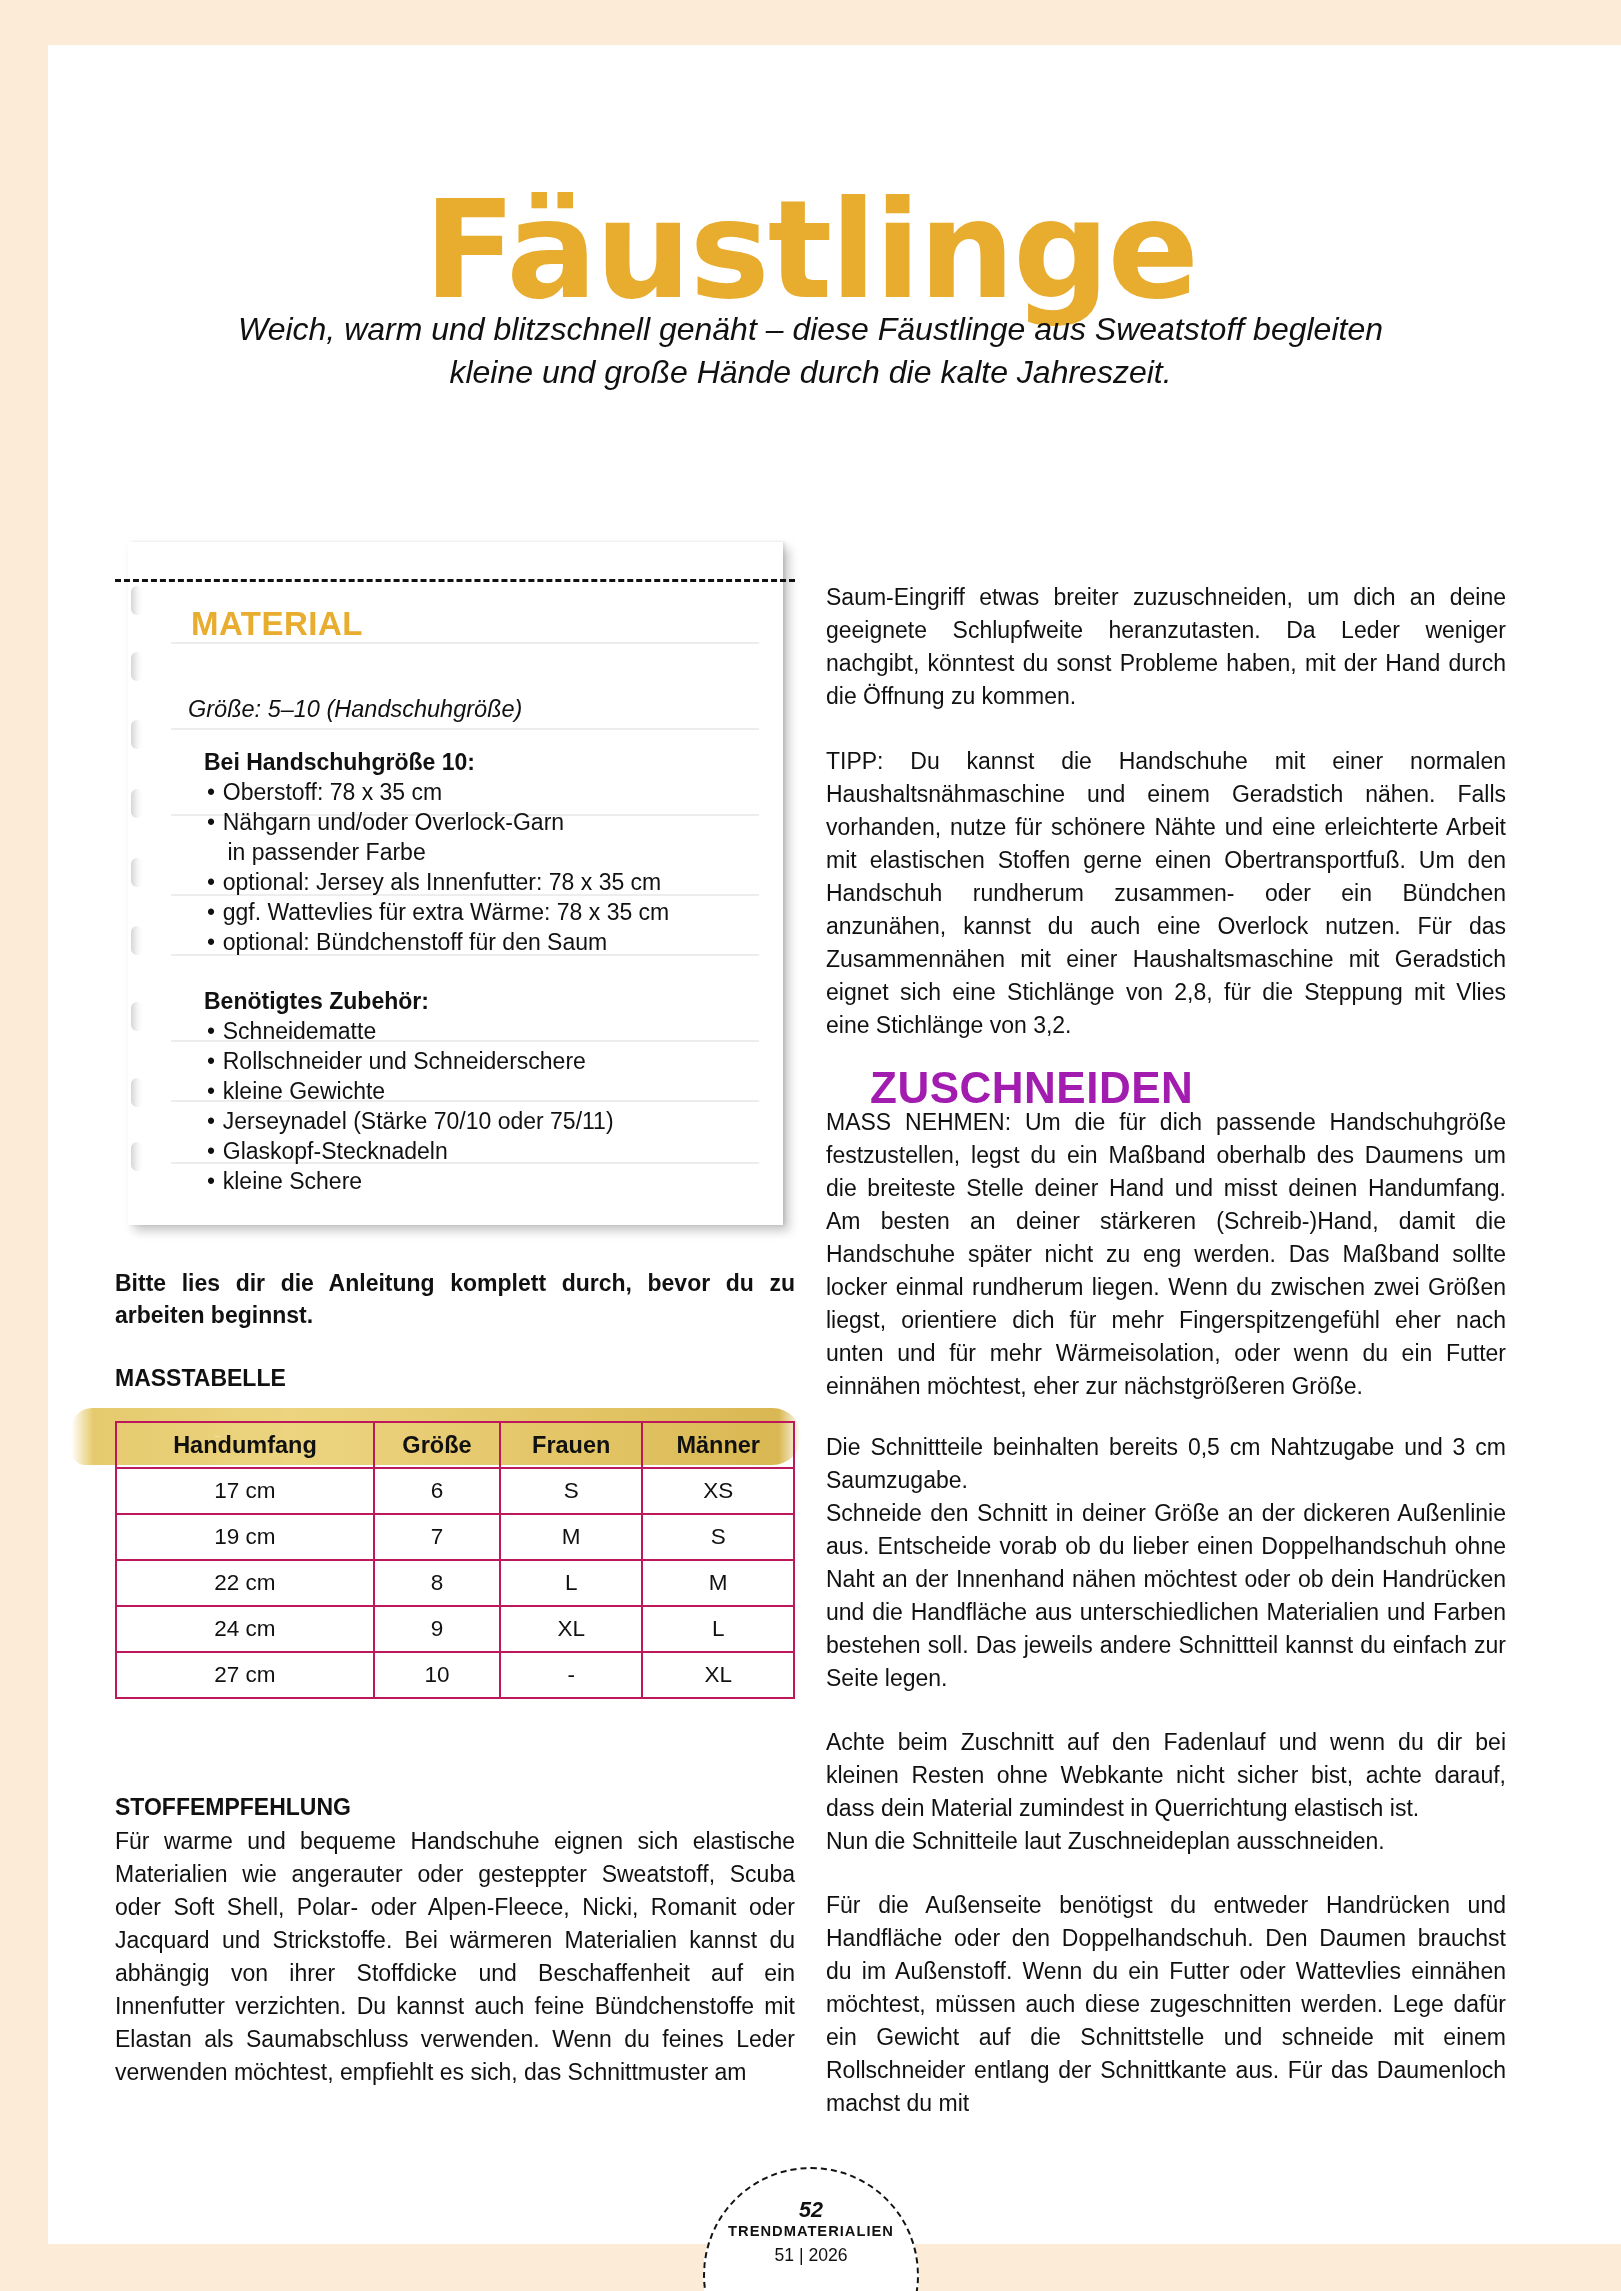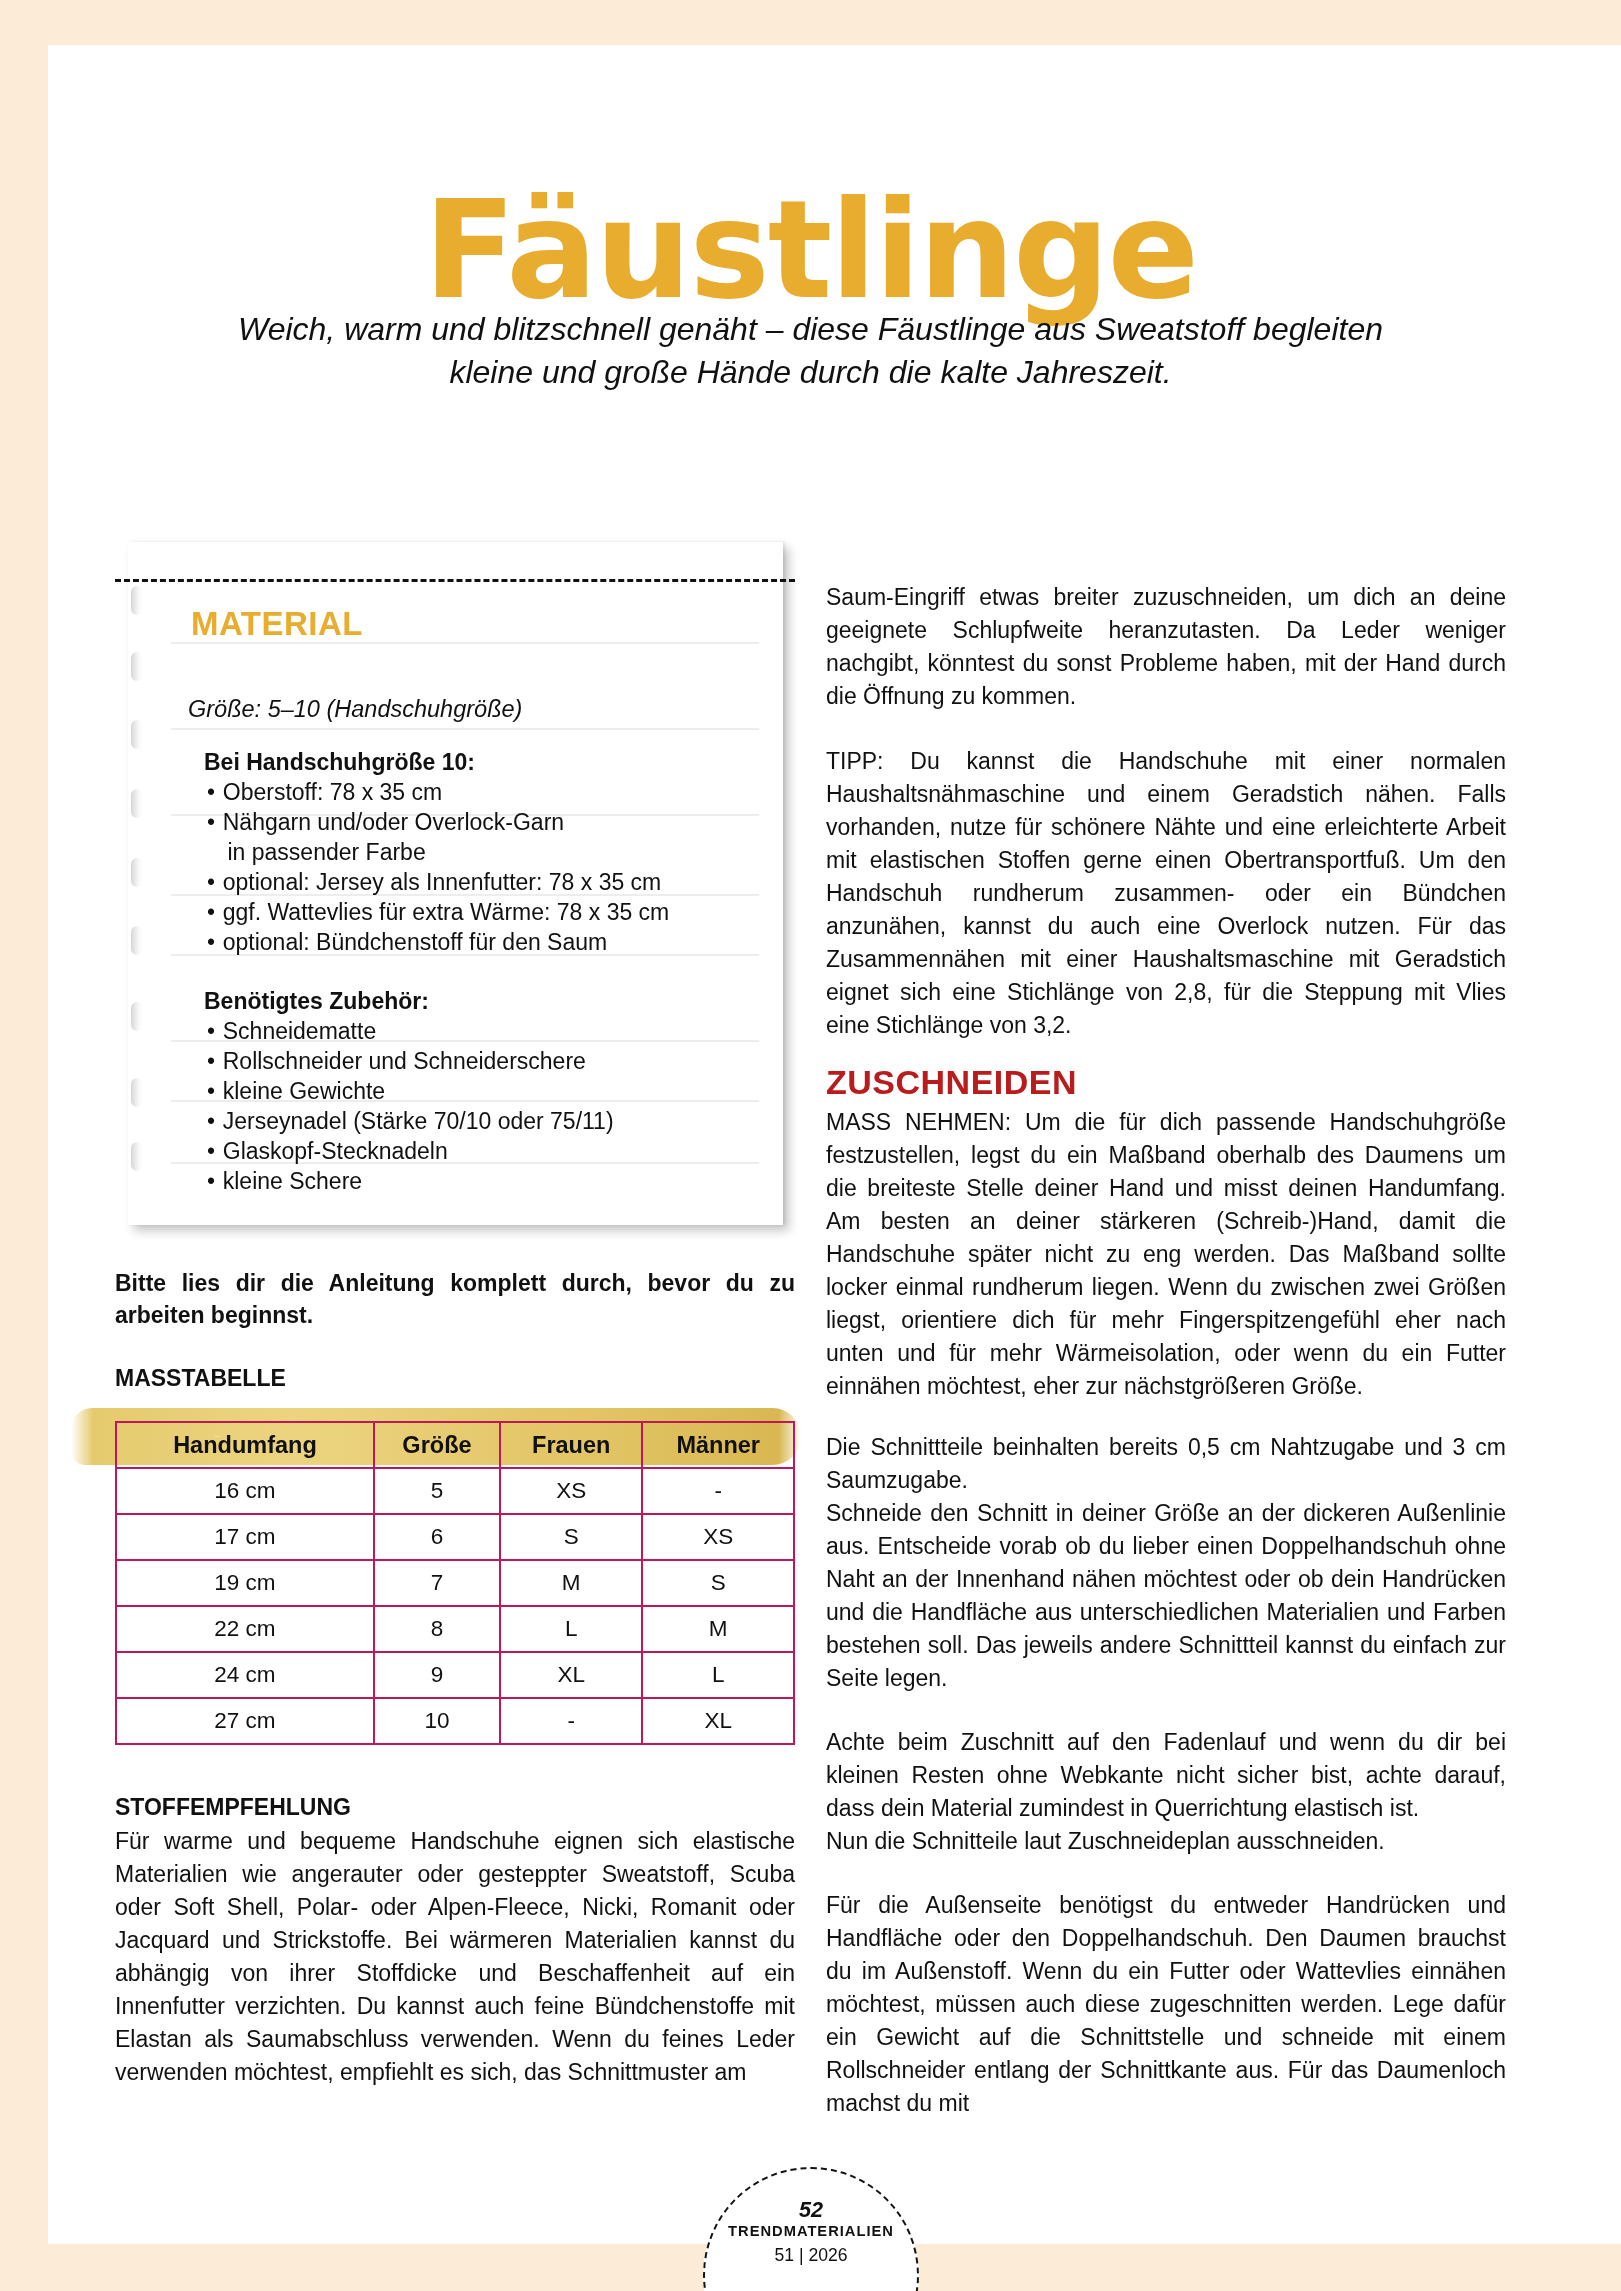--- a/index.html
+++ b/index.html
@@ -112,22 +112,22 @@
     .stoff-h { top: 1794px; }
     .stoff-body {
       top: 1825px; font-size: 23px; line-height: 33px; text-align: justify;
     }
 
     
     .rc { position: absolute; left: 826px; width: 680px; font-size: 23px; line-height: 33px; text-align: justify; }
     .rc p { margin: 0; }
     .rc .lbl { font-weight: normal; }
     .rc-h {
-      position: absolute; left: 826px; top: 1063px;
-      font-size: 34px; font-weight: bold; color: #b91c1c; letter-spacing: 0.5px;
+      position: absolute; left: 870px; top: 1063px;
+      font-size: 44px; font-weight: bold; color: #a21caf; letter-spacing: 0.5px;
     }
 
     
     .badge {
       position: absolute; left: 703px; top: 2167px;
       width: 216px; height: 216px; border-radius: 50%;
       background: #fff;
     }
     .badge-ring {
       position: absolute; left: 703px; top: 2167px;
@@ -217,26 +217,20 @@
   <thead>
     <tr>
       <th>Handumfang</th>
       <th>Größe</th>
       <th>Frauen</th>
       <th>Männer</th>
     </tr>
   </thead>
   <tbody>
     <tr>
-      <td>16 cm</td>
-      <td>5</td>
-      <td>XS</td>
-      <td>-</td>
-    </tr>
-    <tr>
       <td>17 cm</td>
       <td>6</td>
       <td>S</td>
       <td>XS</td>
     </tr>
     <tr>
       <td>19 cm</td>
       <td>7</td>
       <td>M</td>
       <td>S</td>

